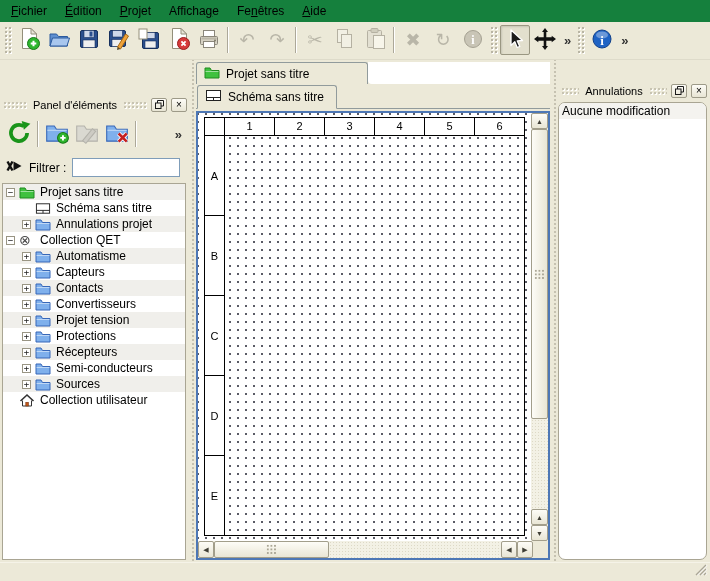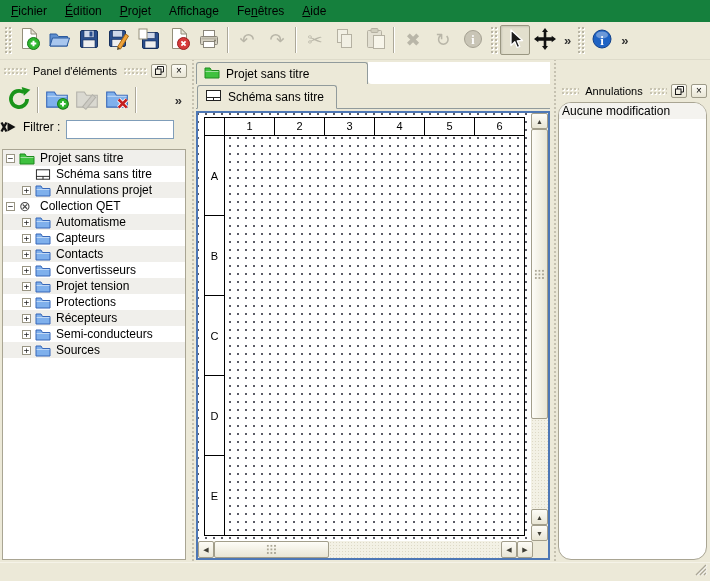--- a/index.html
+++ b/index.html
@@ -25,33 +25,33 @@
   .tbtn.disabled .glyph { color:#b9b6a8; }
   .sep { width:2px; height:26px; margin:0 3px; border-left:1px solid #aca899; border-right:1px solid #fff; }
   .chev { font-size:13px; font-weight:bold; color:#333; padding:0 4px; cursor:default; }
   
   .main { flex:1; display:flex; min-height:0; }
   .splitter { width:6px;
     background-image:radial-gradient(#c6c2b1 1px, transparent 1.2px);
     background-size:4px 4px; background-position:1px 2px; }
   
   .dock { display:flex; flex-direction:column; min-height:0; }
-  .dock-left { width:190px; }
+  .dock-left { width:190px;margin-top:34px; }
   .dock-right { width:152px;margin-top:20px; }
   .dock-header { height:20px; display:flex; align-items:center; gap:4px; padding:2px 3px 0 3px; }
   .dock-tex { flex:1; height:8px;
     background-image:radial-gradient(#c8c4b2 1px, transparent 1.2px), radial-gradient(#fff 1px, transparent 1.2px);
     background-size:4px 4px; background-position:0 0, 1px 1px; }
   .dock-title { font-size:11px; padding:0 2px; white-space:nowrap; }
   .dock-btn { width:16px; height:14px; background:linear-gradient(#fdfcf7,#e8e5d4); border:1px solid #9d9a88; border-radius:2px;
     display:flex; align-items:center; justify-content:center; font-size:10px; line-height:10px; padding:0; }
   .panel-toolbar { height:40px; display:flex; align-items:center; padding:2px 4px; }
   .ptbtn { width:30px; height:30px; border:1px solid transparent; background:transparent; display:flex; align-items:center; justify-content:center; padding:0; }
   .ptbtn.disabled { filter:grayscale(1); opacity:.55; }
-  .filter-row { height:27px; display:flex; align-items:flex-start; gap:6px; padding:0 0; }
+  .filter-row { height:27px; display:flex; align-items:center; gap:6px; padding:0 6px; }
   .filter-input { width:108px; height:19px; border:1px solid #7f9db9; background:#fff; font-family:"Liberation Sans",sans-serif; font-size:11px; padding:1px 3px; }
   .tree { flex:1; margin:2px 4px 2px 2px; background:#fff; border:1px solid #a9a593; overflow:hidden; font-size:12px; }
   .tree-row { height:16px; display:flex; align-items:center; white-space:nowrap; }
   .tree-row.alt { background:#f0efeb; }
   .indent0 { width:3px; } .indent1 { width:19px; }
   .expander { width:9px; height:9px; border:1px solid #999584; background:#fff; font-size:9px; line-height:7px; text-align:center; margin-right:4px; flex:none; color:#222; font-family:"DejaVu Sans Mono",monospace; }
   .exp-spacer { width:13px; flex:none; }
   .tree-icon { width:19px; display:flex; align-items:center; justify-content:flex-start; flex:none; }
   .tree-icon.qet { font-size:14px; line-height:13px; color:#4a4a4a; }
   .tree-label { padding-left:2px; }
@@ -91,21 +91,21 @@
   .vbar .sb-thumb { height:290px; width:17px; background:linear-gradient(90deg,#fdfcf7,#e9e6d5); }
   .hbar .sb-thumb { width:115px; height:17px; background:linear-gradient(#fdfcf7,#e9e6d5); }
   .grip { width:11px; height:11px;
     background-image:radial-gradient(#aaa695 1px, transparent 1.2px);
     background-size:3.6px 3.6px; }
   .sb-track { flex:1;
     background-image:radial-gradient(#ddd9c6 0.8px, transparent 1px);
     background-size:3px 3px; }
   .hbar-corner { width:15px; flex:none; background:#ece9d8; }
   
-  .undo-list { flex:1; margin:2px 3px 2px 0; background:#fff; border:1px solid #a9a593; border-radius:13px; overflow:hidden; }
+  .undo-list { flex:1; margin:2px 3px 2px 0; background:#fff; border:1px solid #a9a593; border-radius:7px; overflow:hidden; }
   .list-item { height:16px; display:flex; align-items:center; padding-left:3px; background:#f4f3ef; }
   
   .statusbar { height:19px; background:#ece9d8; position:relative; border-top:1px solid #f5f3e8; }
   .resize-grip { position:absolute; right:2px; bottom:2px; }
 </style>
 </head>
 <body>
 
 <div class="menubar">
     <div class="menu-item"><span></span><span class="mnemonic">F</span><span>ichier</span></div>
@@ -449,20 +449,32 @@
         <div class="tree-row alt">
           <span class="indent1"></span>
           <span class="expander">+</span>
           <span class="tree-icon">
             <svg width="16" height="13" viewBox="0 0 16 13">
               <path d="M1 3 V12 H15 V4.5 H7.5 L6 2 H1 Z" fill="#7fb0ec" stroke="#3767b8"></path>
               <path d="M1.5 5.5 H14.5" stroke="rgba(255,255,255,.5)"></path>
             </svg>
           </span>
           <span class="tree-label">Sources</span>
+        </div>
+        <div class="tree-row">
+          <span class="indent0"></span>
+          <span class="exp-spacer"></span>
+          <span class="tree-icon">
+            <svg width="16" height="14" viewBox="0 0 16 14">
+              <path d="M1.5 8 L8 2 L14.5 8" stroke="#333" fill="none" stroke-width="1.6"></path>
+              <path d="M3.5 7.5 V13 H12.5 V7.5" fill="#fff" stroke="#333"></path>
+              <rect x="6.8" y="9.3" width="2.6" height="3.7" fill="#c4581a" stroke="#7a3410" stroke-width="0.6"></rect>
+            </svg>
+          </span>
+          <span class="tree-label">Collection utilisateur</span>
         </div>
       </div>
   </div>
 
   <div class="splitter"></div>
 
   <div class="center">
     <div class="tabbar1">
       <div class="tab-active1">
         <span><svg width="16" height="13" viewBox="0 0 16 13">

